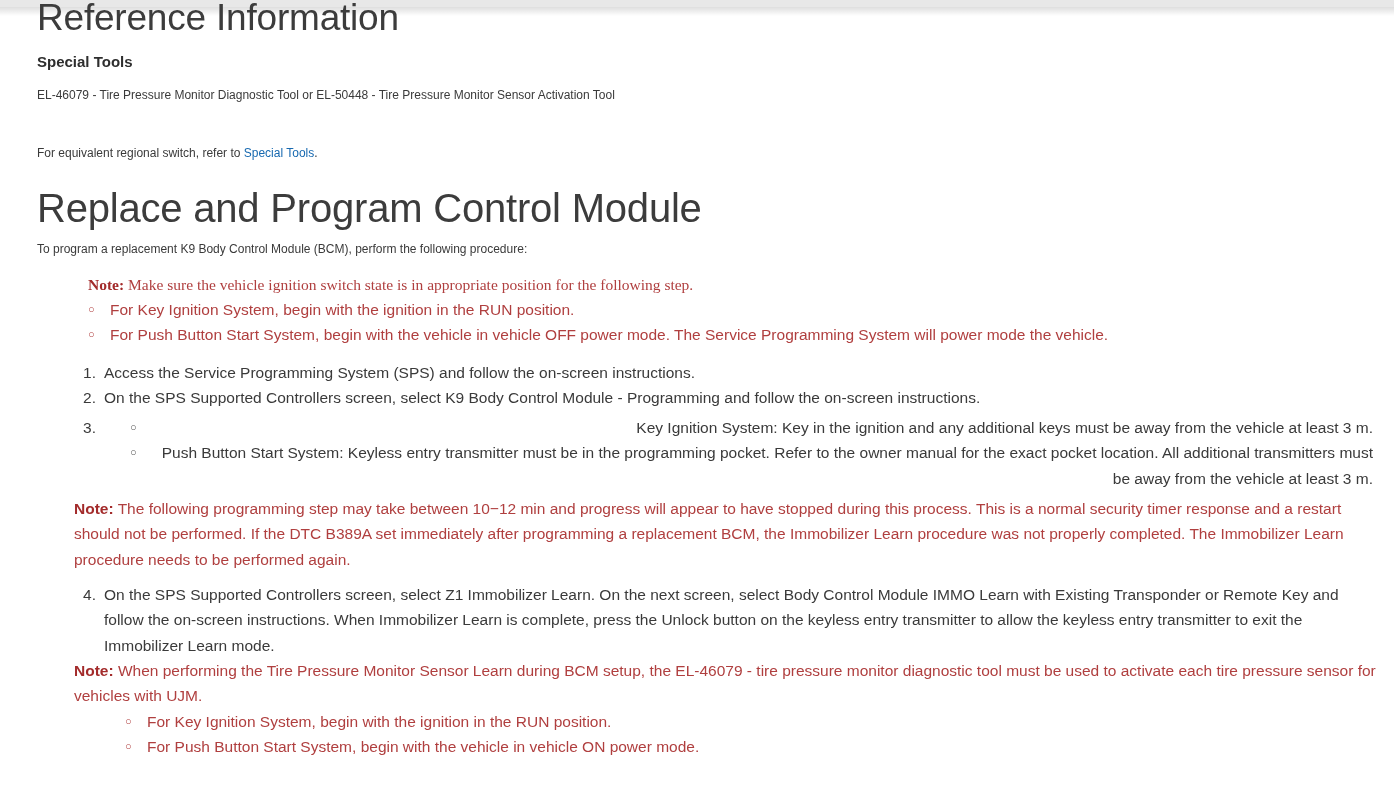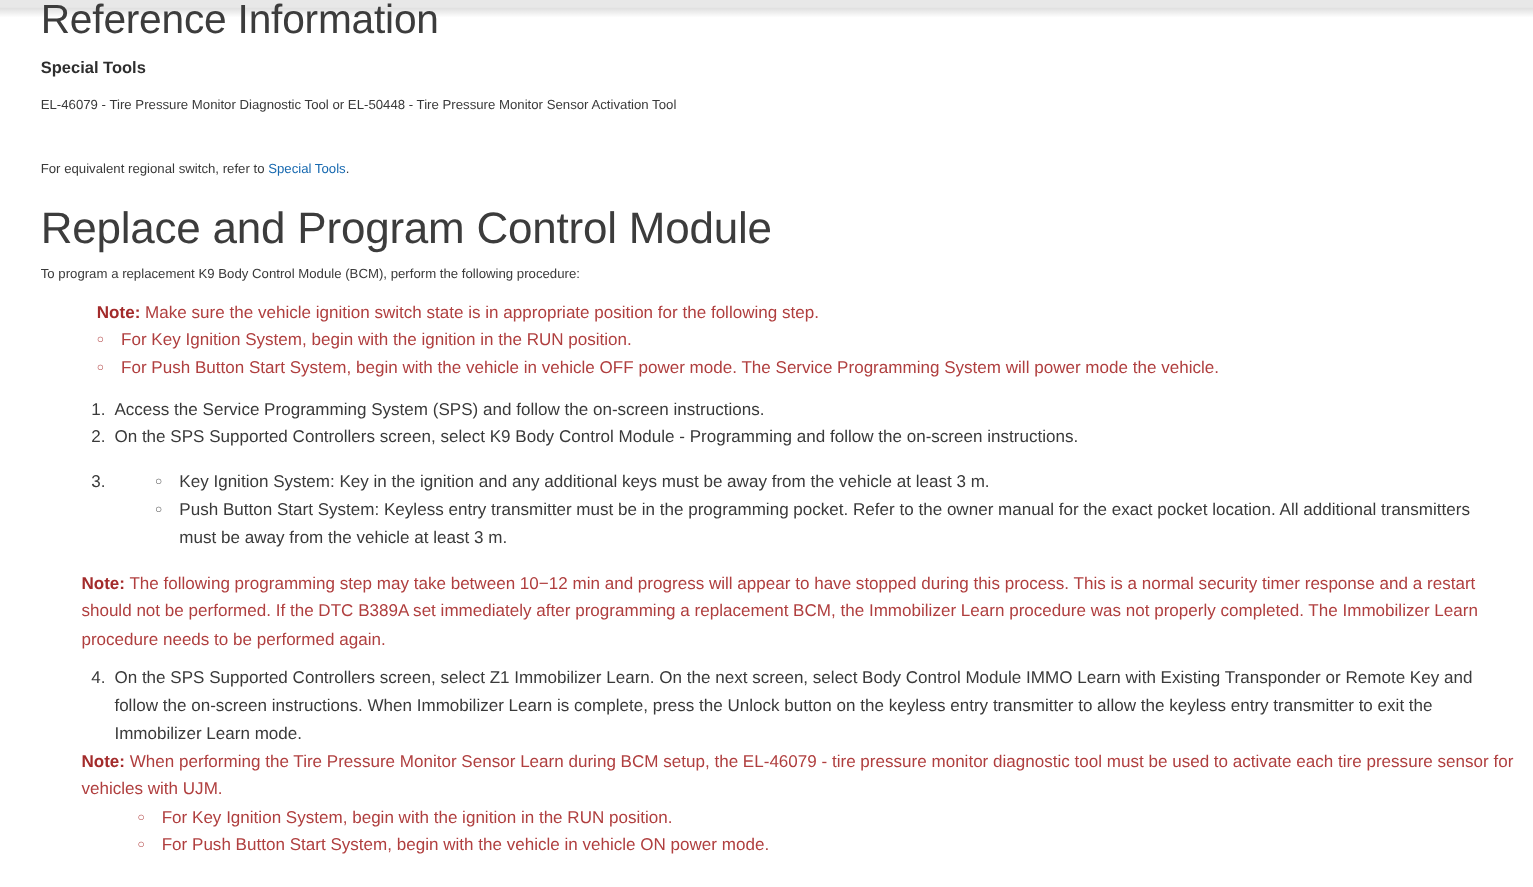--- a/index.html
+++ b/index.html
@@ -94,20 +94,21 @@
   .sp-h2-to-intro    { height: 10px; }
   .sp-intro-to-note  { height: 12px; }
 
   
   .note-block {
     color: #b03535;
     font-size: 15.5px;
     line-height: 1.64;
     margin: 0;
     padding: 0;
+    font-family: Liberation Serif, serif;
   }
   .note-block.indent-1 { margin-left: 51px; }
   .note-label {
     font-weight: bold;
     color: #a32b2b;
   }
   .note-text { color: #b03f3f; }
 
   ul.note-bullets {
     list-style: none;
@@ -153,25 +154,26 @@
     position: absolute;
     left: 0;
     top: 0;
     width: 22px;
     text-align: right;
     color: #3a3a3a;
   }
 
   ul.sub-bullets {
     list-style: none;
-    margin: 16px;
+    margin: 5px;
     padding: 0 0 0 21px;
     font-size: 15.5px;
     line-height: 1.63;
     color: #3a3a3a;
+    text-align: right;
   }
   ul.sub-bullets > li {
     position: relative;
     padding-left: 22px;
     margin: 0;
   }
   ul.sub-bullets > li::before {
     content: "\25CB";
     position: absolute;
     left: 0;

